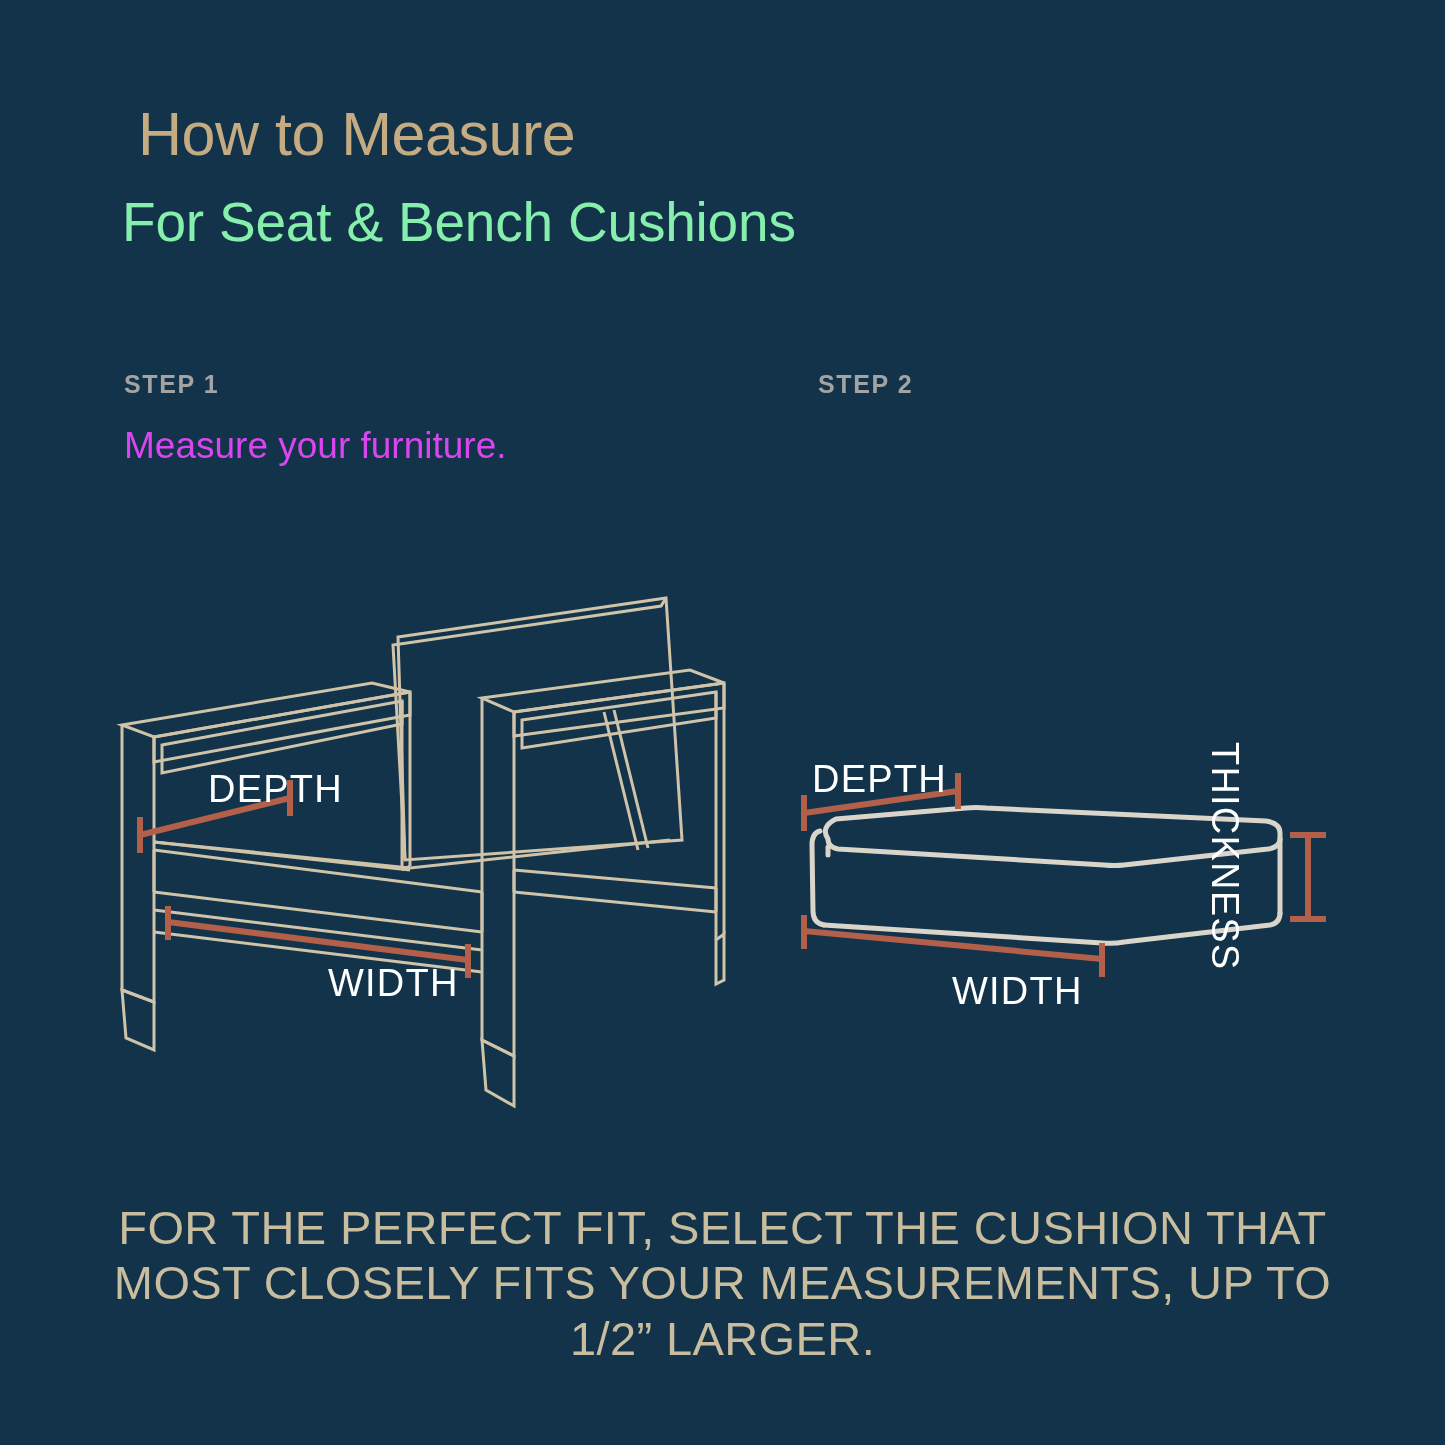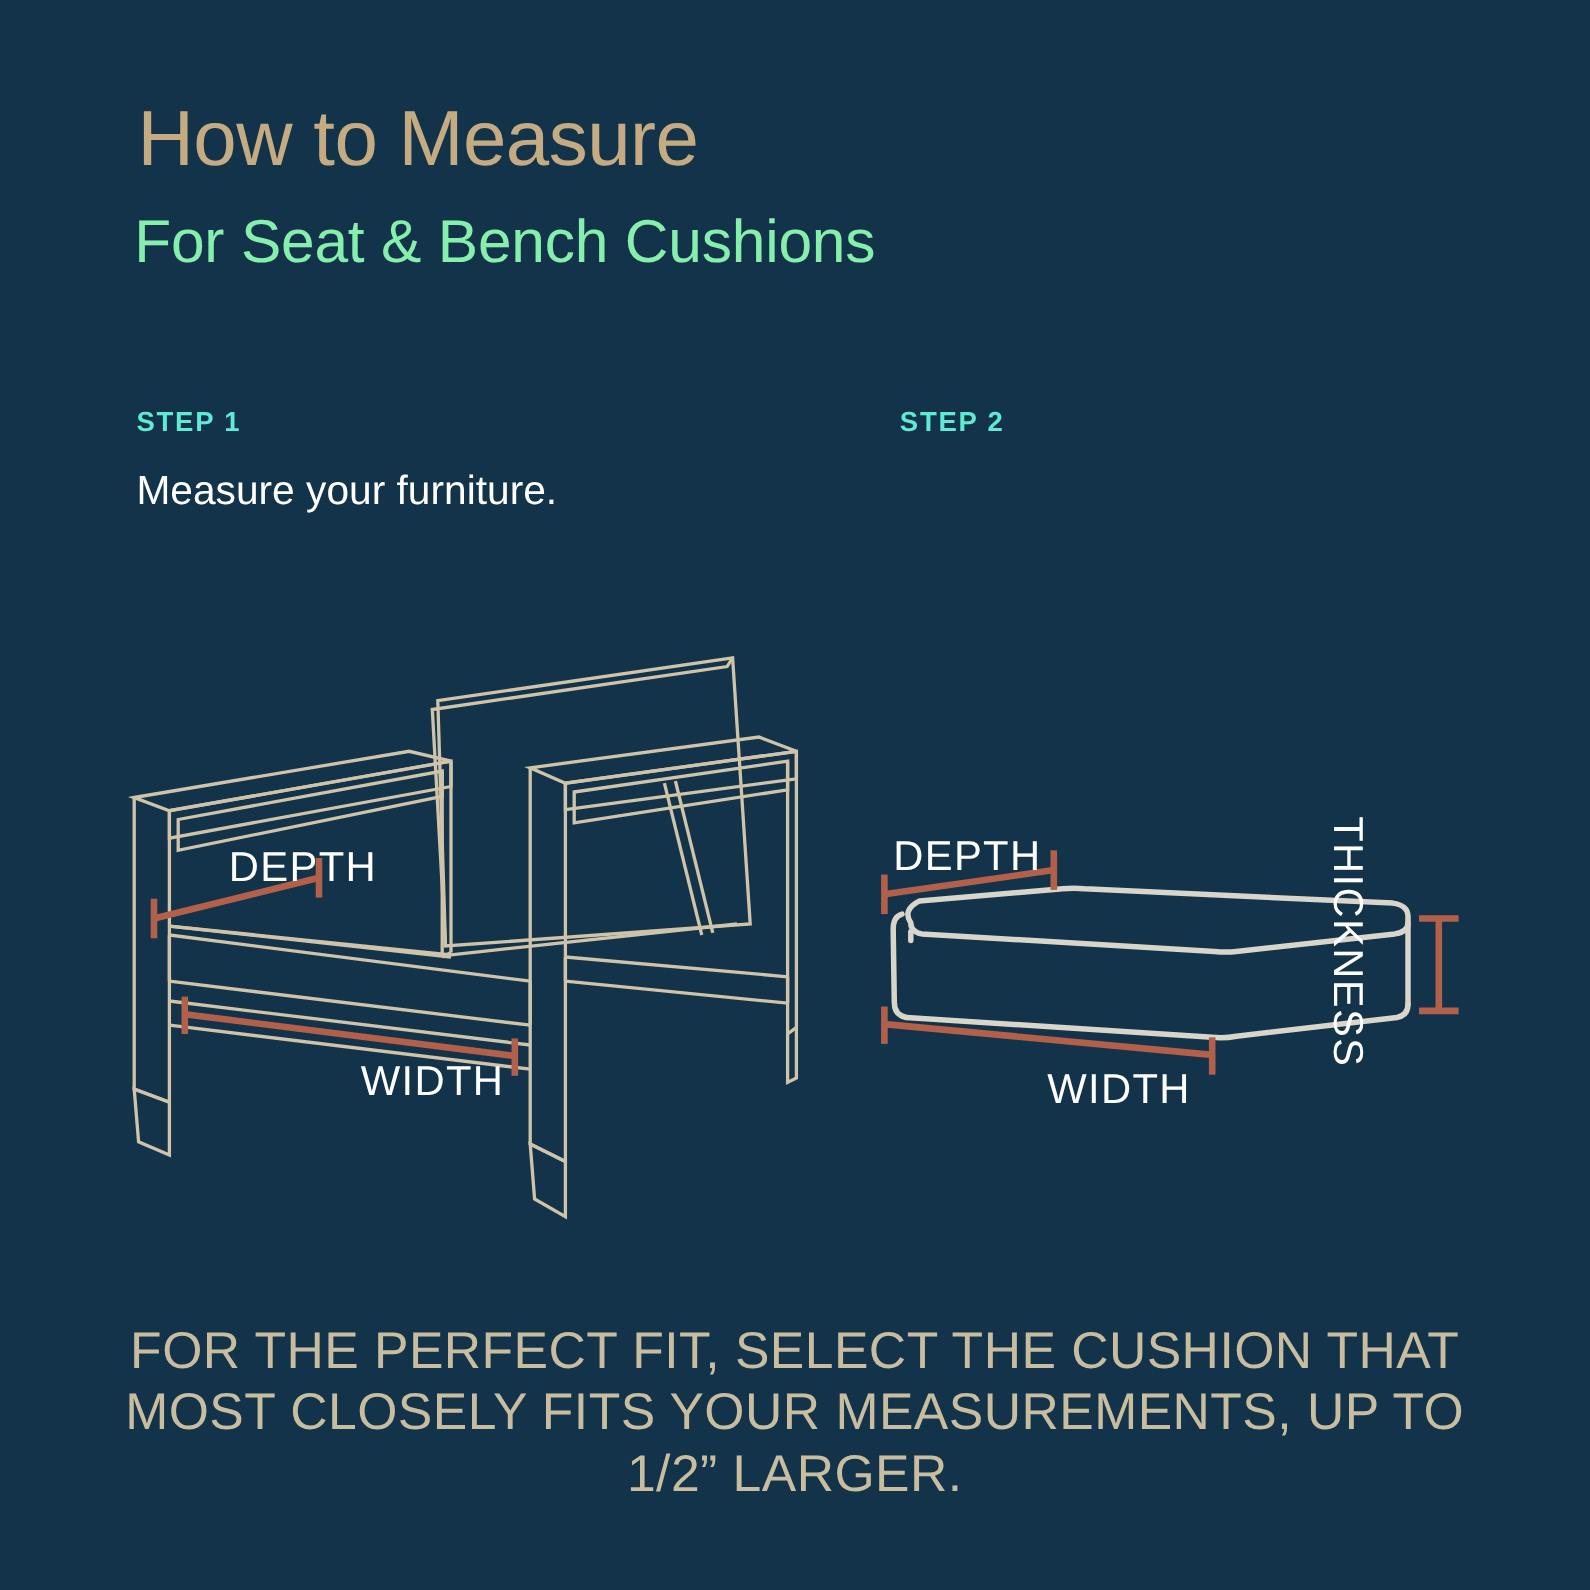--- a/index.html
+++ b/index.html
@@ -18,50 +18,50 @@
 
   
   #header {
     position: absolute;
     left: 122px;
     top: 88px;
     width: 1200px;
   }
   #title {
     color: #c5ab82;
-    font-size: 71px;
+    font-size: 61px;
     line-height: 1.0;
     font-weight: 400;
     letter-spacing: -0.5px;
-    margin: 3px;
+    margin: 16px;
     white-space: nowrap;
   }
   #subtitle {
     color: #86efac;
     font-size: 55px;
     line-height: 1.0;
     font-weight: 400;
     margin: 30px 0 0 0;
     letter-spacing: -0.2px;
     white-space: nowrap;
   }
 
   
   .step-block { position: absolute; }
   #step1-block { left: 124px; top: 370px; width: 600px; }
   #step2-block { left: 818px; top: 370px; width: 520px; }
   .step-kicker {
-    color: #5eead4;
+    color: #a3a3a3;
     font-size: 25px;
     font-weight: bold;
     letter-spacing: 1.6px;
     margin: 0 0 22px 0;
   }
   .step-text {
-    color: #ffffff;
+    color: #d946ef;
     font-size: 37px;
     line-height: 1.33;
     font-weight: 400;
     margin: 0;
   }
 
   
   #chair-svg, #cushion-svg {
     position: absolute;
     overflow: visible;

